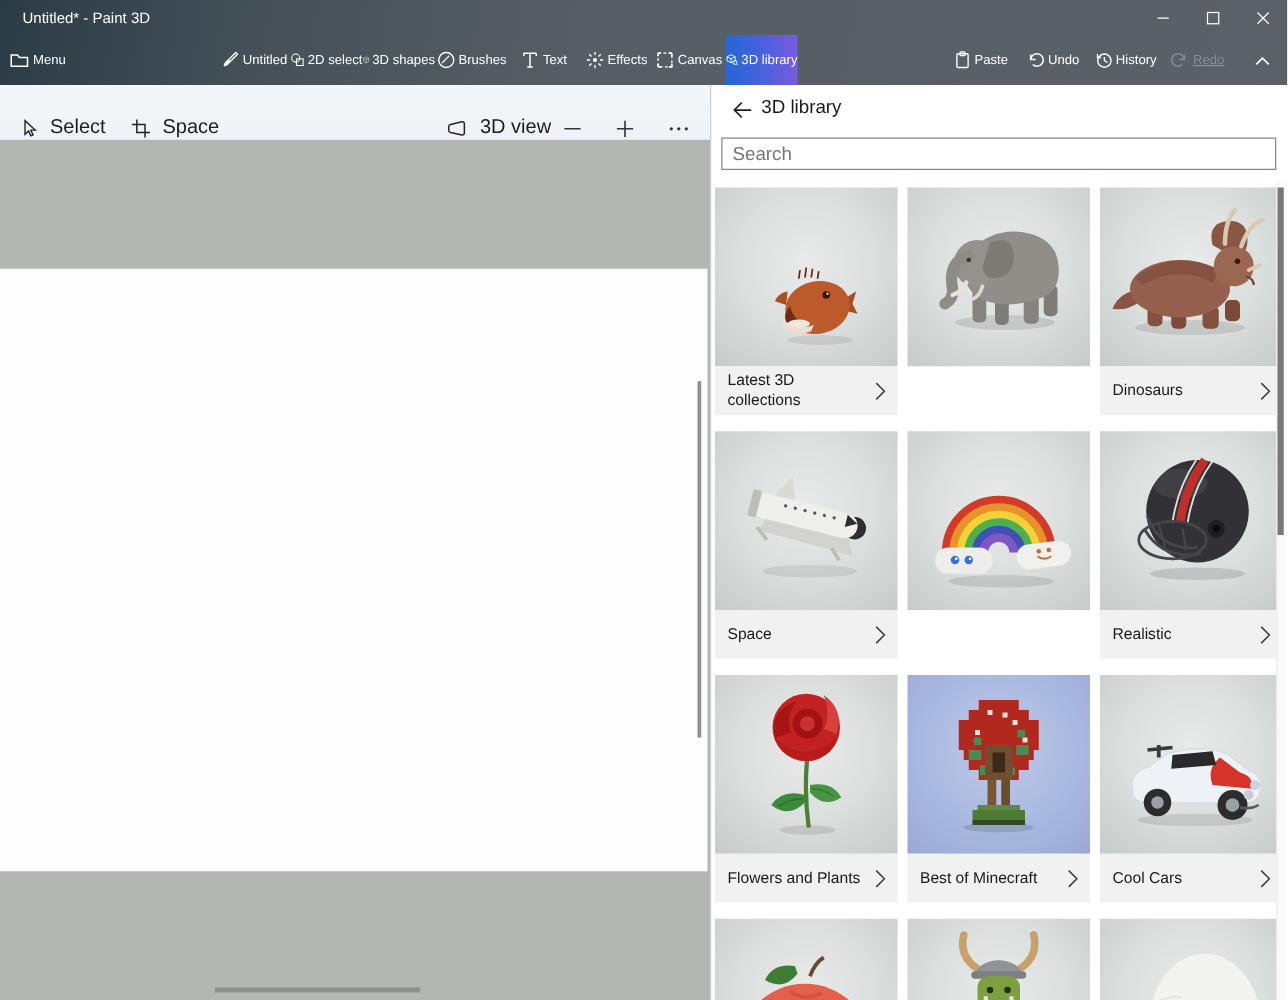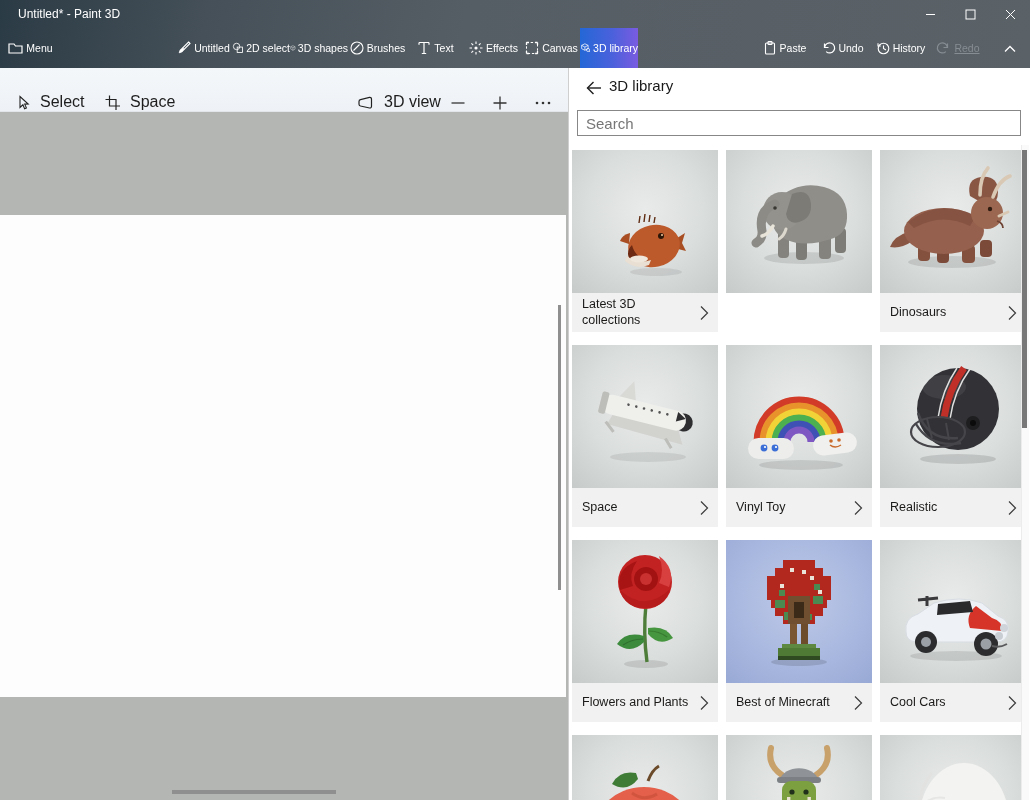--- a/index.html
+++ b/index.html
@@ -370,26 +370,20 @@
                 <rect x="87" y="89" width="44" height="20" rx="10" fill="#f0f0ee"></rect>
               </g>
             <circle cx="38" cy="103" r="3.4" fill="#3b6ed6"></circle>
               <circle cx="49" cy="103" r="3.4" fill="#3b6ed6"></circle>
             <circle cx="39" cy="102" r="1.1" fill="#fff"></circle>
               <circle cx="50" cy="102" r="1.1" fill="#fff"></circle>
             <circle cx="105" cy="96" r="1.8" fill="#c96a2a"></circle>
               <circle cx="113" cy="95" r="1.8" fill="#c96a2a"></circle>
             <path d="M104 100 q5 4 11 0" fill="none" stroke="#c96a2a" stroke-width="1.5"></path>
           </svg>
-        </div>
-        <div class="caption">
-          <span class="card-label">Vinyl Toy</span>
-          <svg class="chev" width="9" height="16" viewBox="0 0 9 16">
-              <path d="M1 1.5 L7.5 8 L1 14.5" fill="none" stroke="#3c3c3c" stroke-width="1.2"></path>
-            </svg>
         </div>
       </div>
 
       <div class="card">
         <div class="thumb">
           <svg width="146" height="143" viewBox="0 0 146 143">
             <ellipse cx="78" cy="114" rx="38" ry="5" fill="rgba(0,0,0,0.12)"></ellipse>
             <circle cx="78" cy="64" r="41" fill="#323236"></circle>
             <ellipse cx="64" cy="42" rx="22" ry="12" fill="rgba(255,255,255,0.07)"></ellipse>
             <path d="M90 24 q-16 22 -20 50" fill="none" stroke="#e0e0e0" stroke-width="1.5"></path>

